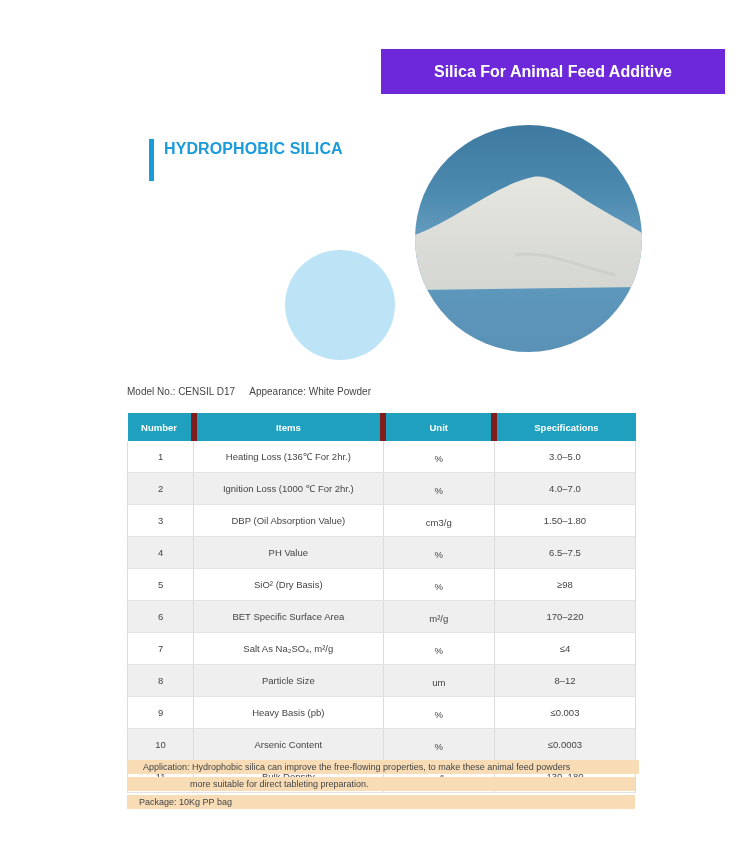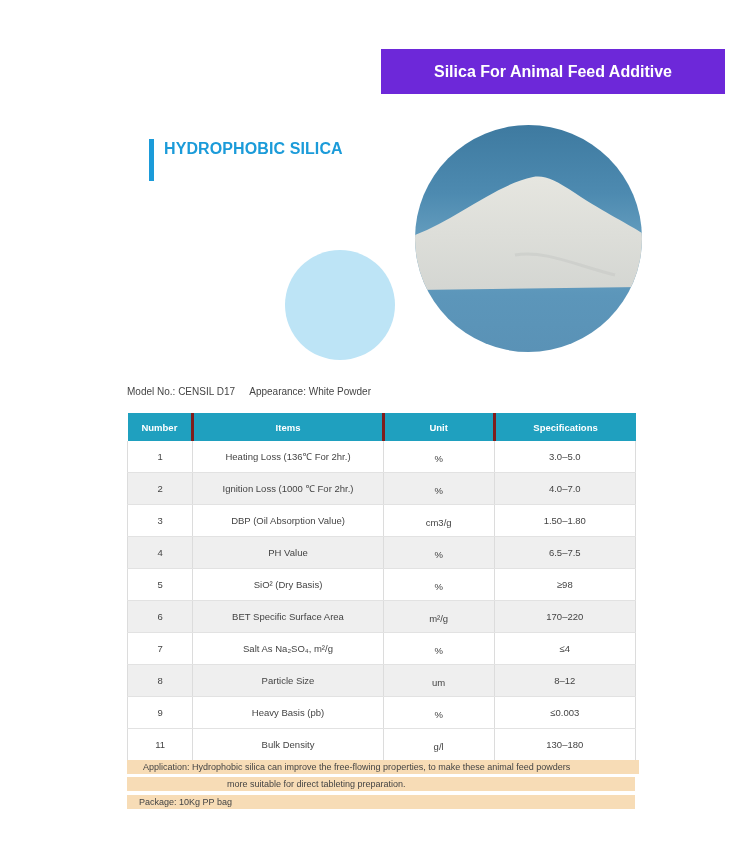--- a/index.html
+++ b/index.html
@@ -8,32 +8,32 @@
   .title-block { position: absolute; left: 129px; top: 137px; margin-left: 20px; }
   .title-bar { position: absolute; left: 0; top: 2px; width: 5px; height: 42px; background: #1b9bd9; }
   .title-line { margin-left: 15px; font-weight: bold; font-size: 16px; color: #1b9bd9; line-height: 23px; letter-spacing: 0.1px; }
   .small-circle { position: absolute; left: 285px; top: 250px; width: 110px; height: 110px; border-radius: 50%; background: #bde4f6; }
   .photo-circle { position: absolute; left: 415px; top: 125px; width: 227px; height: 227px; border-radius: 50%; overflow: hidden;
     background: linear-gradient(180deg, #3e7aa0 0%, #4d8ab0 30%, #6aa2c2 55%, #5c96ba 75%, #5a92b6 100%); }
   .powder { position: absolute; left: 0; top: 0; width: 100%; height: 100%; }
   .model-line { position: absolute; left: 127px; top: 386px; font-size: 10px; color: #444444; }
   .model-line span { margin-right: 12px; }
   table.spec { position: absolute; left: 127px; top: 413px; width: 509px; border-collapse: collapse; font-size: 9.5px; color: #444; }
-  table.spec th { background: #1fa0bf; color: #ffffff; font-weight: bold; height: 26px; border-right: 3px solid #7f1d1d; font-size: 9.5px; }
+  table.spec th { background: #1fa0bf; color: #ffffff; font-weight: bold; height: 26px; border-right: 6px solid #7f1d1d; font-size: 9.5px; }
   table.spec th:last-child { border-right: none; }
   table.spec td { height: 26px; text-align: center; border-right: 1px solid #dcdcdc; border-bottom: 1px solid #e2e2e2; }
   table.spec td:first-child { border-left: 1px solid #dcdcdc; }
   table.spec tr.alt td { background: #efefef; }
   table.spec td.unit { padding-top: 4px; }
   .col-num { width: 65px; } .col-item { width: 203px; } .col-unit { width: 116px; } .col-spec { width: 147px; }
   .note { position: absolute; left: 127px; width: 508px; height: 14px; background: #f7dcb6; font-size: 9px; color: #444; line-height: 14px; }
   .note1 { top: 760px; padding-left: 4px; }
   .note1 span { margin-left: 12px; }
   .note2 { top: 777px; }
-  .note2 span { margin-left: 100px; }
+  .note2 span { margin-left: 63px; }
   .note3 { top: 795px; }
   .note3 span { margin-left: 12px; }
 </style>
 </head>
 <body>
 
 <div class="banner">
   <span>Silica For Animal Feed Additive</span>
 </div>
 
@@ -119,20 +119,26 @@
       <td>Particle Size</td>
       <td class="unit">um</td>
       <td>8–12</td>
     </tr>
     <tr>
       <td>9</td>
       <td>Heavy Basis (pb)</td>
       <td class="unit">%</td>
       <td>≤0.003</td>
     </tr>
+    <tr class="alt">
+      <td>10</td>
+      <td>Arsenic Content</td>
+      <td class="unit">%</td>
+      <td>≤0.0003</td>
+    </tr>
     <tr>
       <td>11</td>
       <td>Bulk Density</td>
       <td class="unit">g/l</td>
       <td>130–180</td>
     </tr>
   </tbody>
 </table>
 
 <div class="note note1">

